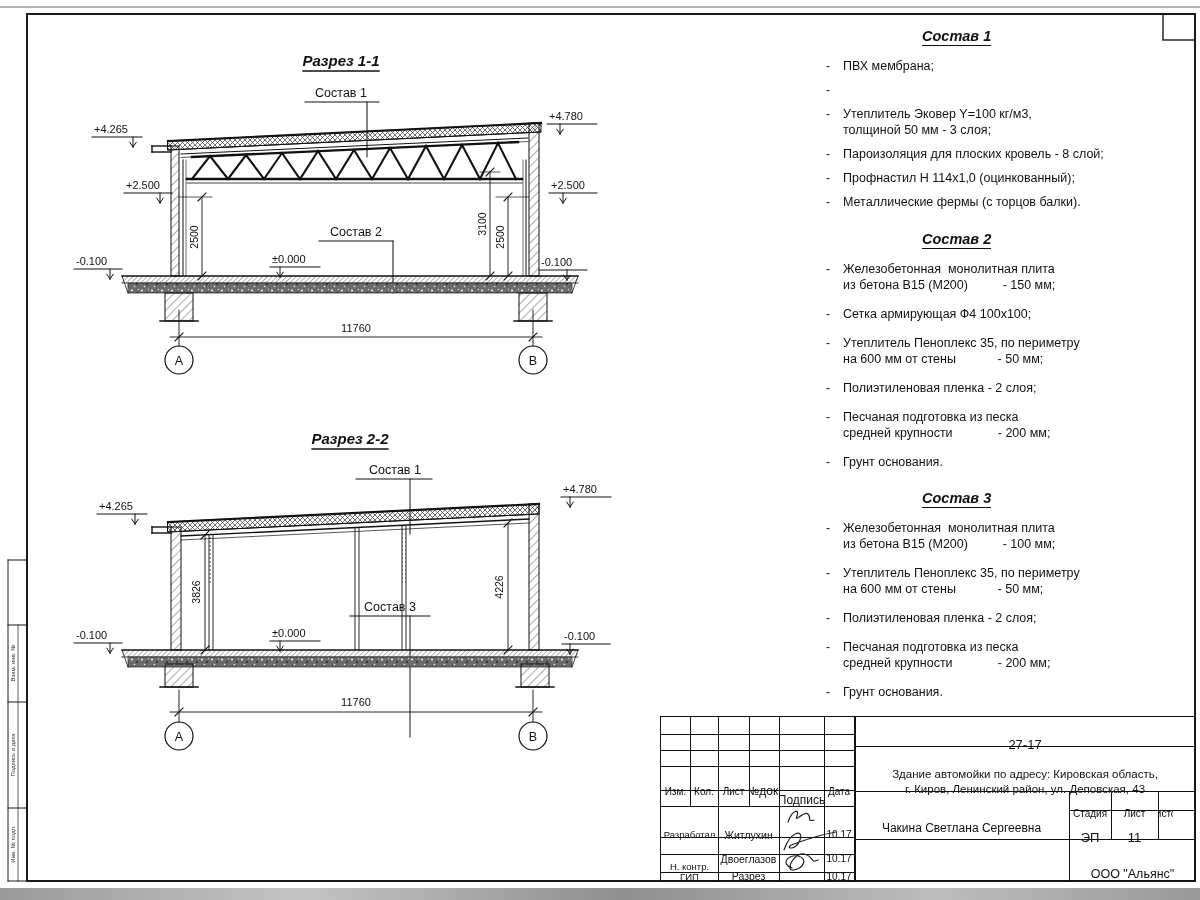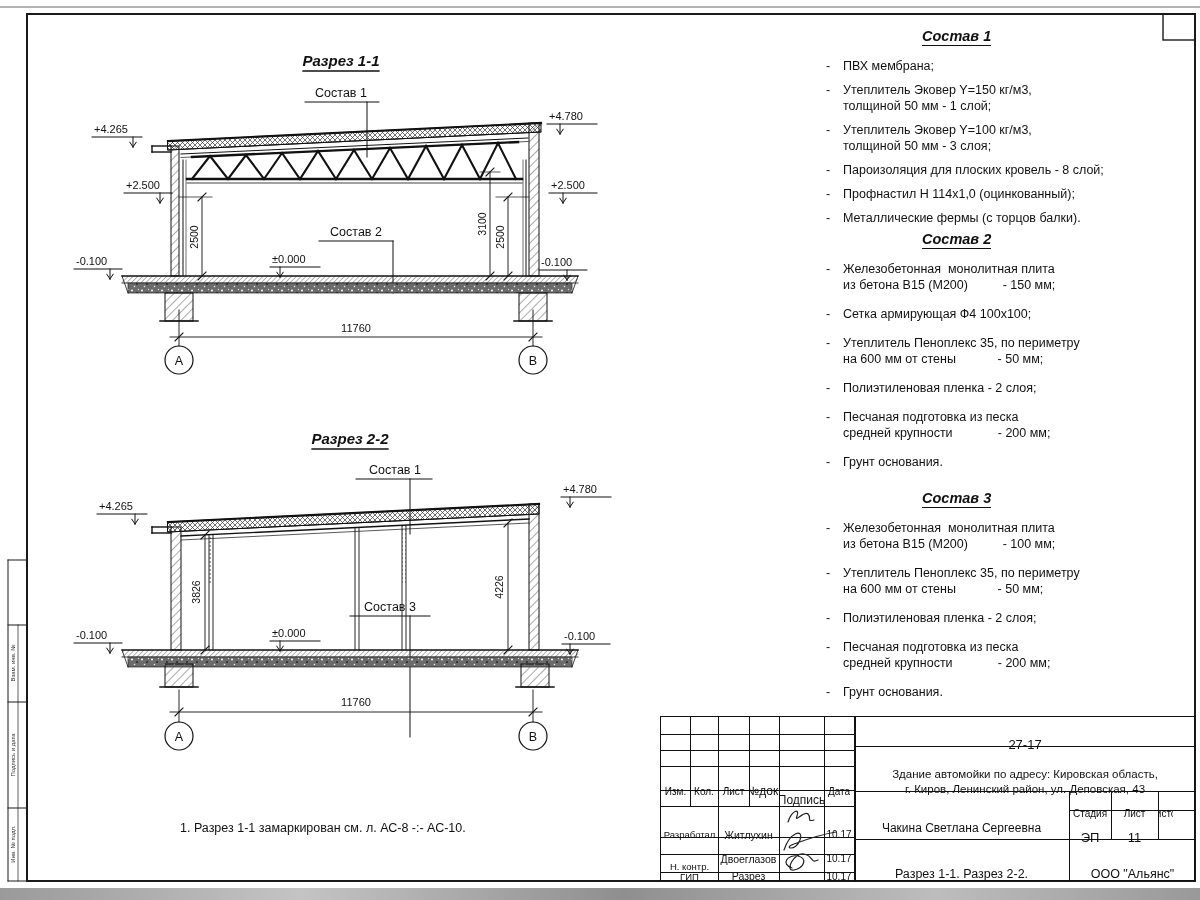--- a/index.html
+++ b/index.html
@@ -341,24 +341,20 @@
     <div class="comp-title">Состав 1</div>
     <div class="comp-items">
         <div class="comp-item">
           <span class="dash">-</span>
           <div class="item-lines">
             <div>ПВХ мембрана;</div>
           </div>
         </div>
         <div class="comp-item">
           <span class="dash">-</span>
-          <div class="item-lines">
-            <div>Утеплитель Эковер Y=150 кг/м3,</div>
-            <div>толщиной 50 мм - 1 слой;</div>
-          </div>
         </div>
         <div class="comp-item">
           <span class="dash">-</span>
           <div class="item-lines">
             <div>Утеплитель Эковер Y=100 кг/м3,</div>
             <div>толщиной 50 мм - 3 слоя;</div>
           </div>
         </div>
         <div class="comp-item">
           <span class="dash">-</span>
@@ -457,21 +453,20 @@
         <div class="comp-item">
           <span class="dash">-</span>
           <div class="item-lines">
             <div>Грунт основания.</div>
           </div>
         </div>
       </div>
   </div>
 
   <div class="notes">
-    <div>1. Разрез 1-1 замаркирован см. л. АС-8 -:- АС-10.</div>
   </div>
 
   <div class="titleblock">
 
     <div class="tb-v" style="left:29px;top:0;height:89px"></div>
     <div class="tb-v" style="left:88px;top:0;height:89px"></div>
     <div class="tb-v" style="left:57px;top:0;height:165px"></div>
     <div class="tb-v" style="left:118px;top:0;height:165px"></div>
     <div class="tb-v" style="left:163px;top:0;height:165px"></div>
     <div class="tb-v thick" style="left:193px;top:0;height:165px"></div>
@@ -514,21 +509,20 @@
       <div>Здание автомойки по адресу: Кировская область,</div>
       <div>г. Киров, Ленинский район, ул. Деповская, 43</div>
     </div>
     <div class="tb-cell" style="left:193px;top:74px;width:215px;height:48px;font-size:12px">Чакина Светлана Сергеевна</div>
     <div class="tb-cell" style="left:408px;top:74px;width:42px;height:19px;font-size:10px">Стадия</div>
     <div class="tb-cell" style="left:450px;top:74px;width:47px;height:19px;font-size:10px">Лист</div>
     <div class="tb-cell" style="left:497px;top:74px;width:15px;height:19px;font-size:10px">Листов</div>
     <div class="tb-cell" style="left:408px;top:93px;width:42px;height:29px;font-size:13px">ЭП</div>
     <div class="tb-cell" style="left:450px;top:93px;width:47px;height:29px;font-size:13px">11</div>
     <div class="tb-cell" style="left:497px;top:93px;width:38px;height:29px;font-size:13px"></div>
-    <div class="tb-cell" style="left:193px;top:122px;width:215px;height:43px;font-size:12.5px">Разрез 1-1. Разрез 2-2.</div>
     <div class="tb-cell" style="left:408px;top:122px;width:127px;height:43px;font-size:12.5px">ООО "Альянс"</div>
   </div>
 
   <svg class="sigs" width="90" height="85" viewBox="0 0 90 85" fill="none" stroke="#222" stroke-width="1.2" stroke-linecap="round">
     <path d="M18 24 C22 12, 30 10, 27 18 C24 26, 34 12, 38 16 C42 20, 36 24, 44 22"></path>
     <path d="M14 52 C20 34, 34 30, 30 42 C26 54, 12 50, 24 46 C40 40, 54 36, 66 34"></path>
     <path d="M22 70 C10 66, 18 56, 28 58 C38 60, 34 70, 24 72 C14 74, 24 54, 34 56 C44 58, 40 66, 48 62"></path>
   </svg>
 
   <div class="scanband"></div>

